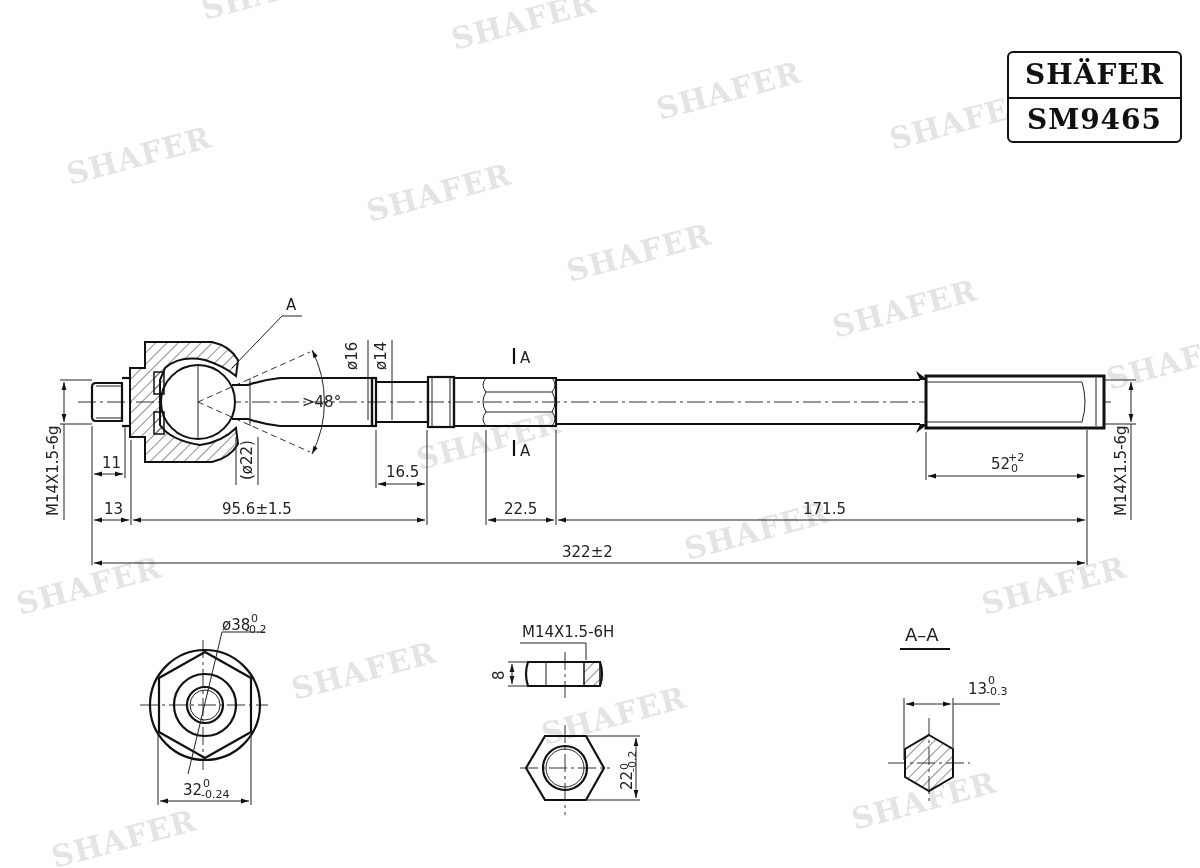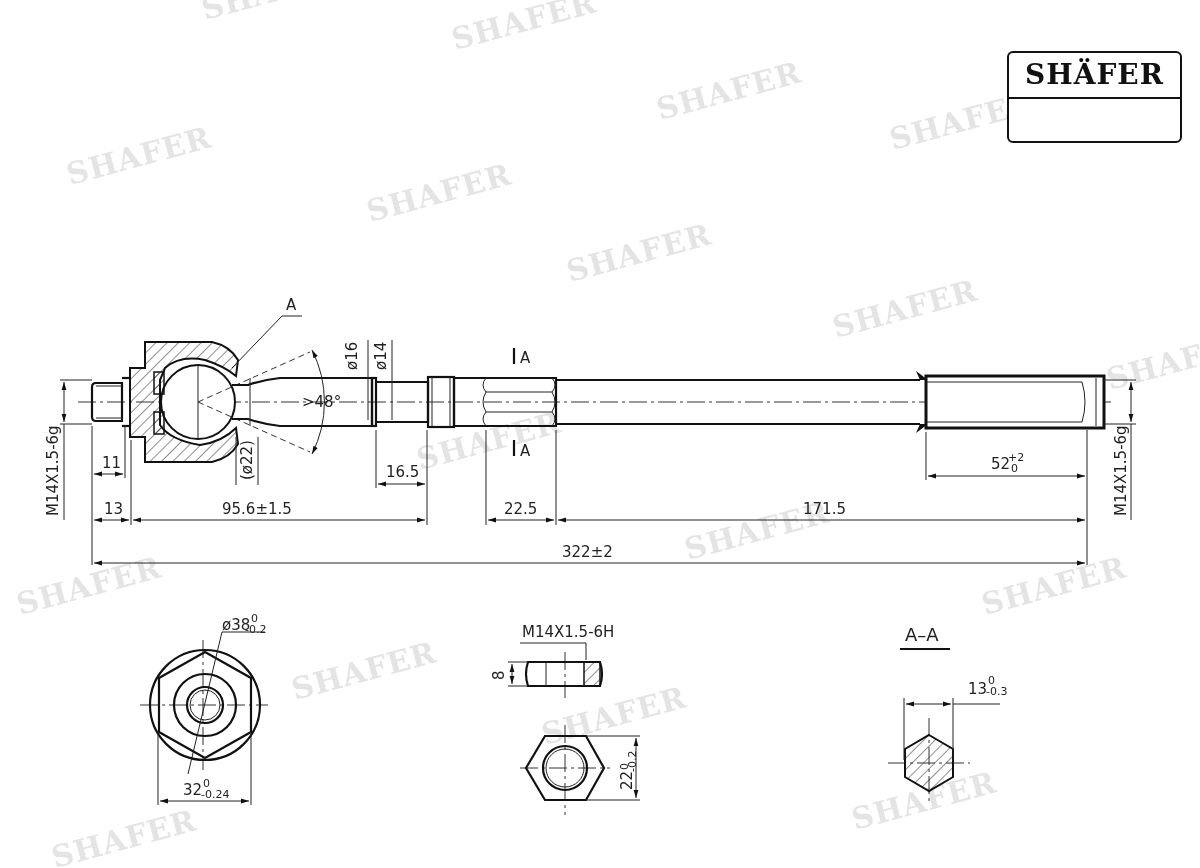--- a/index.html
+++ b/index.html
@@ -229,13 +229,14 @@
     <line class="thin" x1="906" y1="704" x2="951" y2="704" marker-start="url(#arr)" marker-end="url(#arr)"></line>
     <line class="thin" x1="953" y1="704" x2="1000" y2="704"></line>
     <text class="dim" x="968" y="694">13</text>
     <text class="dim-s" x="988" y="684">0</text>
     <text class="dim-s" x="986" y="695">-0.3</text>
   </g>
 </svg>
 
 <div class="logo-box">
   <div class="logo-brand">SHÄFER</div>
+  <div class="logo-part">SM9465</div>
 </div>
 
 </body></html>

